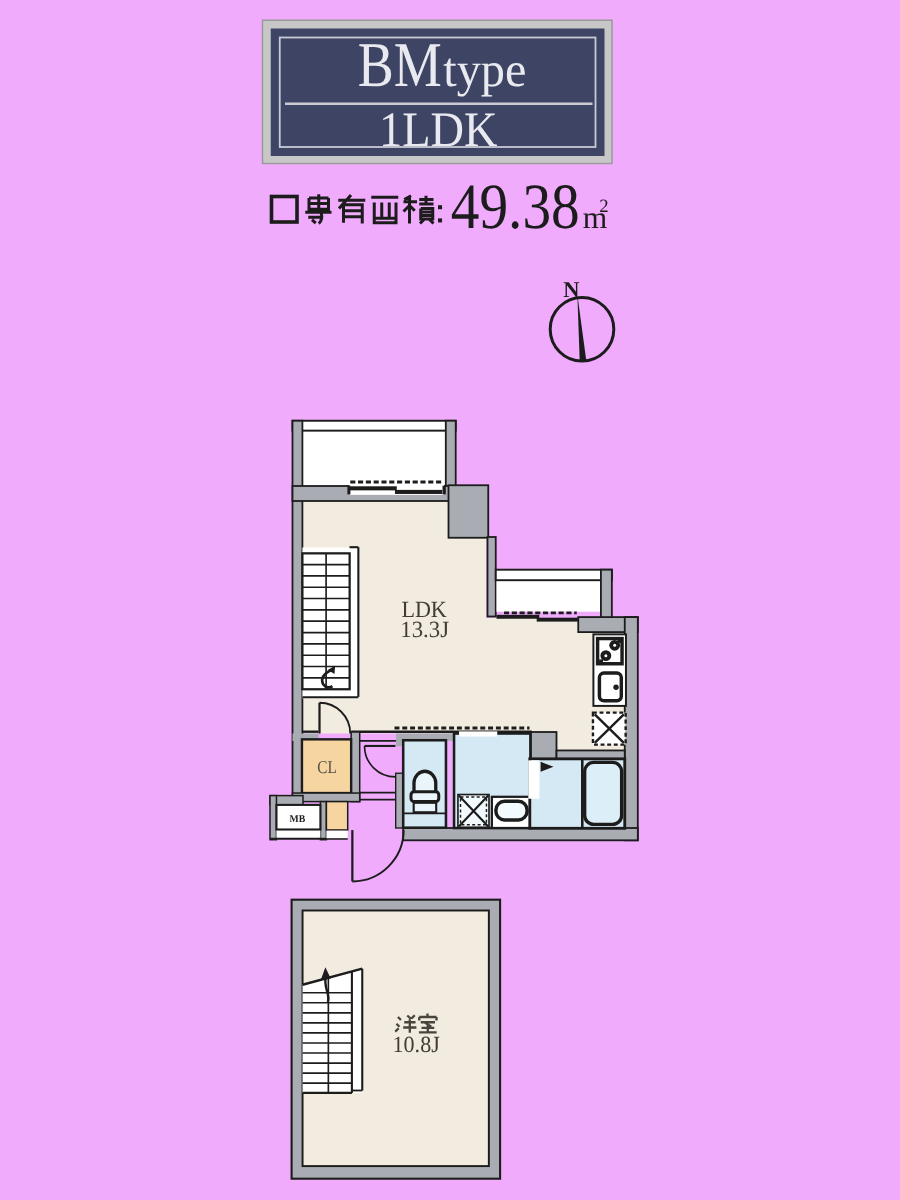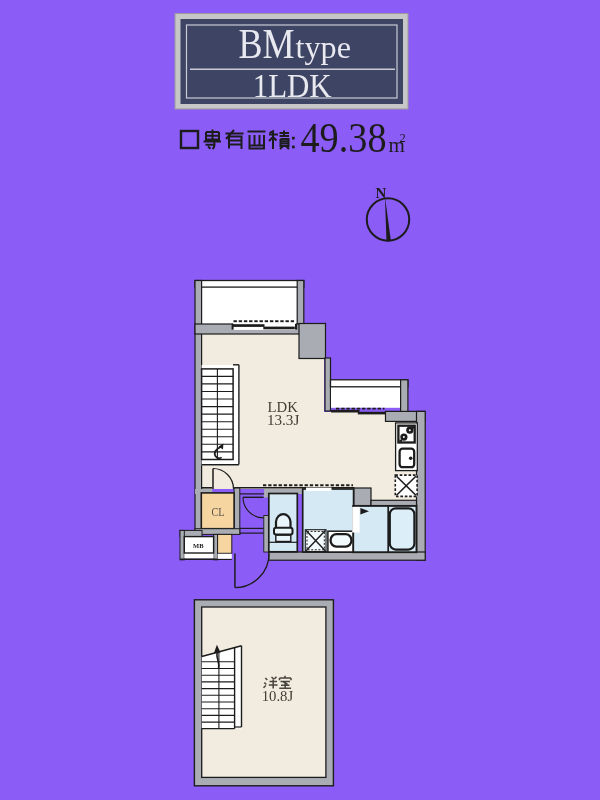--- a/index.html
+++ b/index.html
@@ -1,16 +1,16 @@
 <!DOCTYPE html>
 <html><head>
 <meta charset="utf-8">
 <style>
   html,body{margin:0;padding:0;background:#ffffff;}
-  #page{position:relative;width:600px;height:800px;background:#8b5cf6;overflow:hidden;}
+  #page{position:relative;width:600px;height:800px;background:#f0abfc;overflow:hidden;}
   svg{display:block;}
   text{font-family:"Liberation Serif", serif;}
 </style>
 </head>
 <body>
 <div id="page">
 <svg width="600" height="800" viewBox="0 0 600 800" xmlns="http://www.w3.org/2000/svg">
 
 <g>
 <rect x="175" y="13.5" width="233" height="95.5" fill="#c7c7c8" stroke="#9a9a9a" stroke-width="1"></rect>

